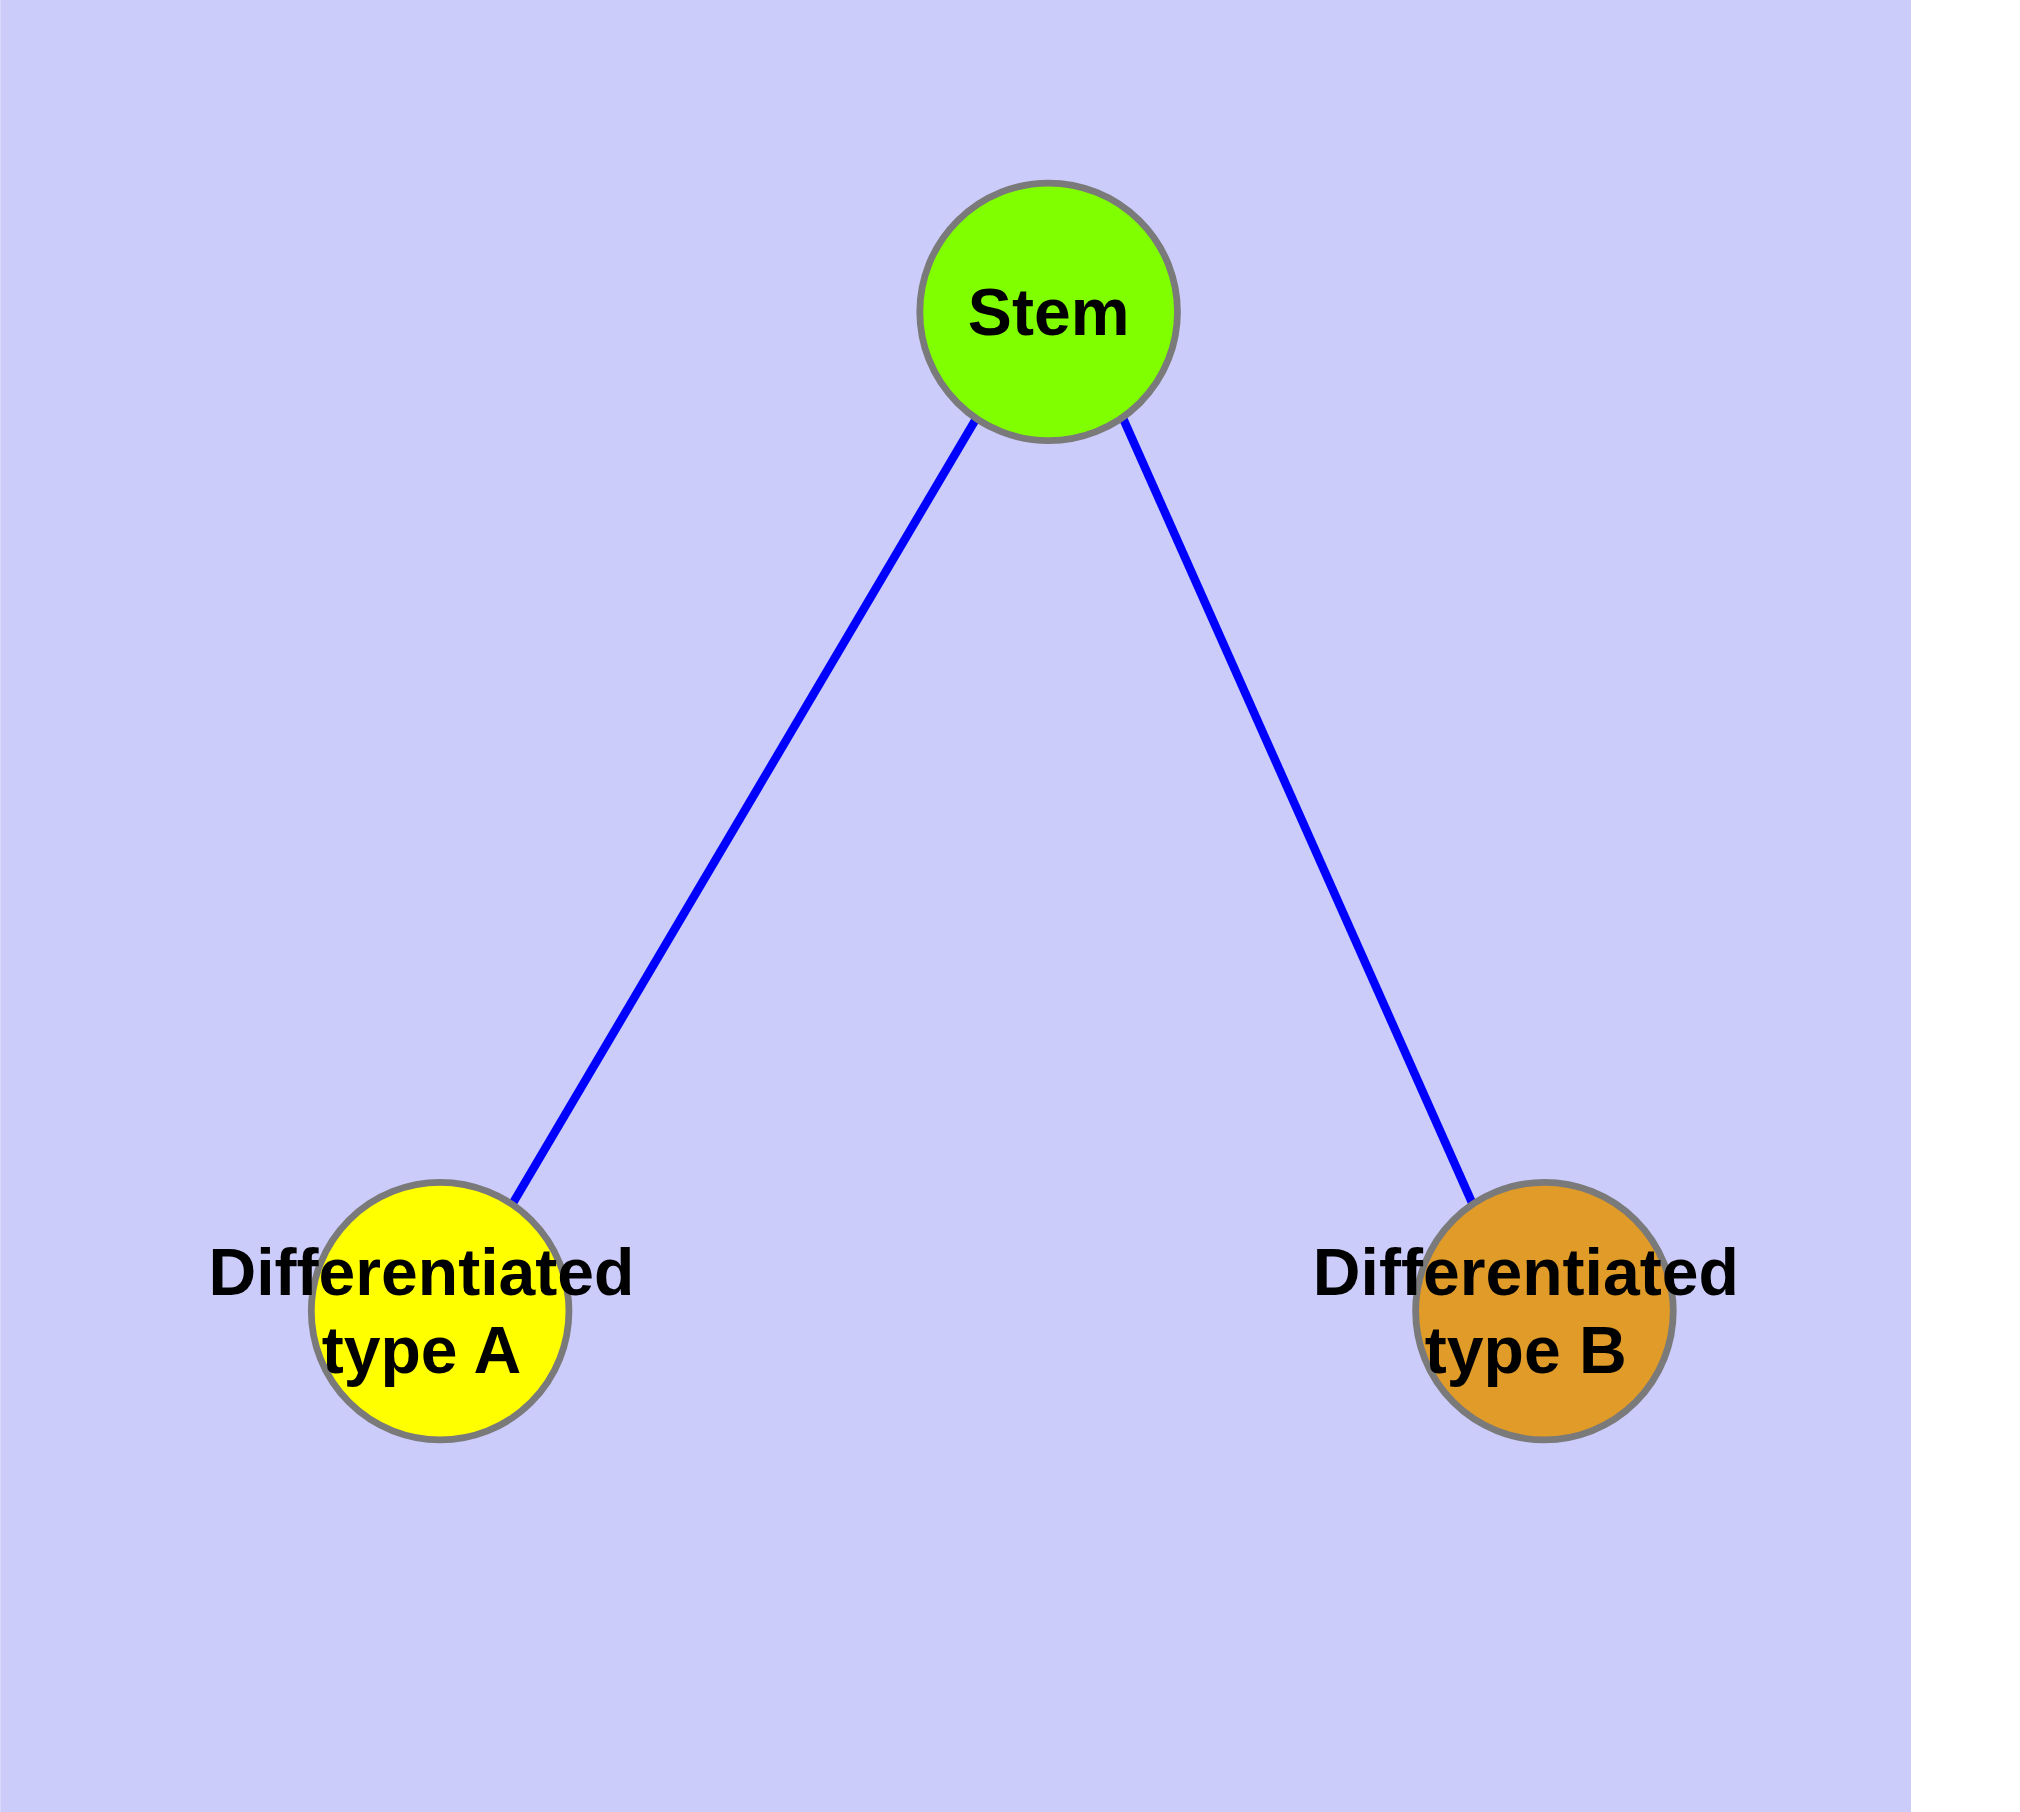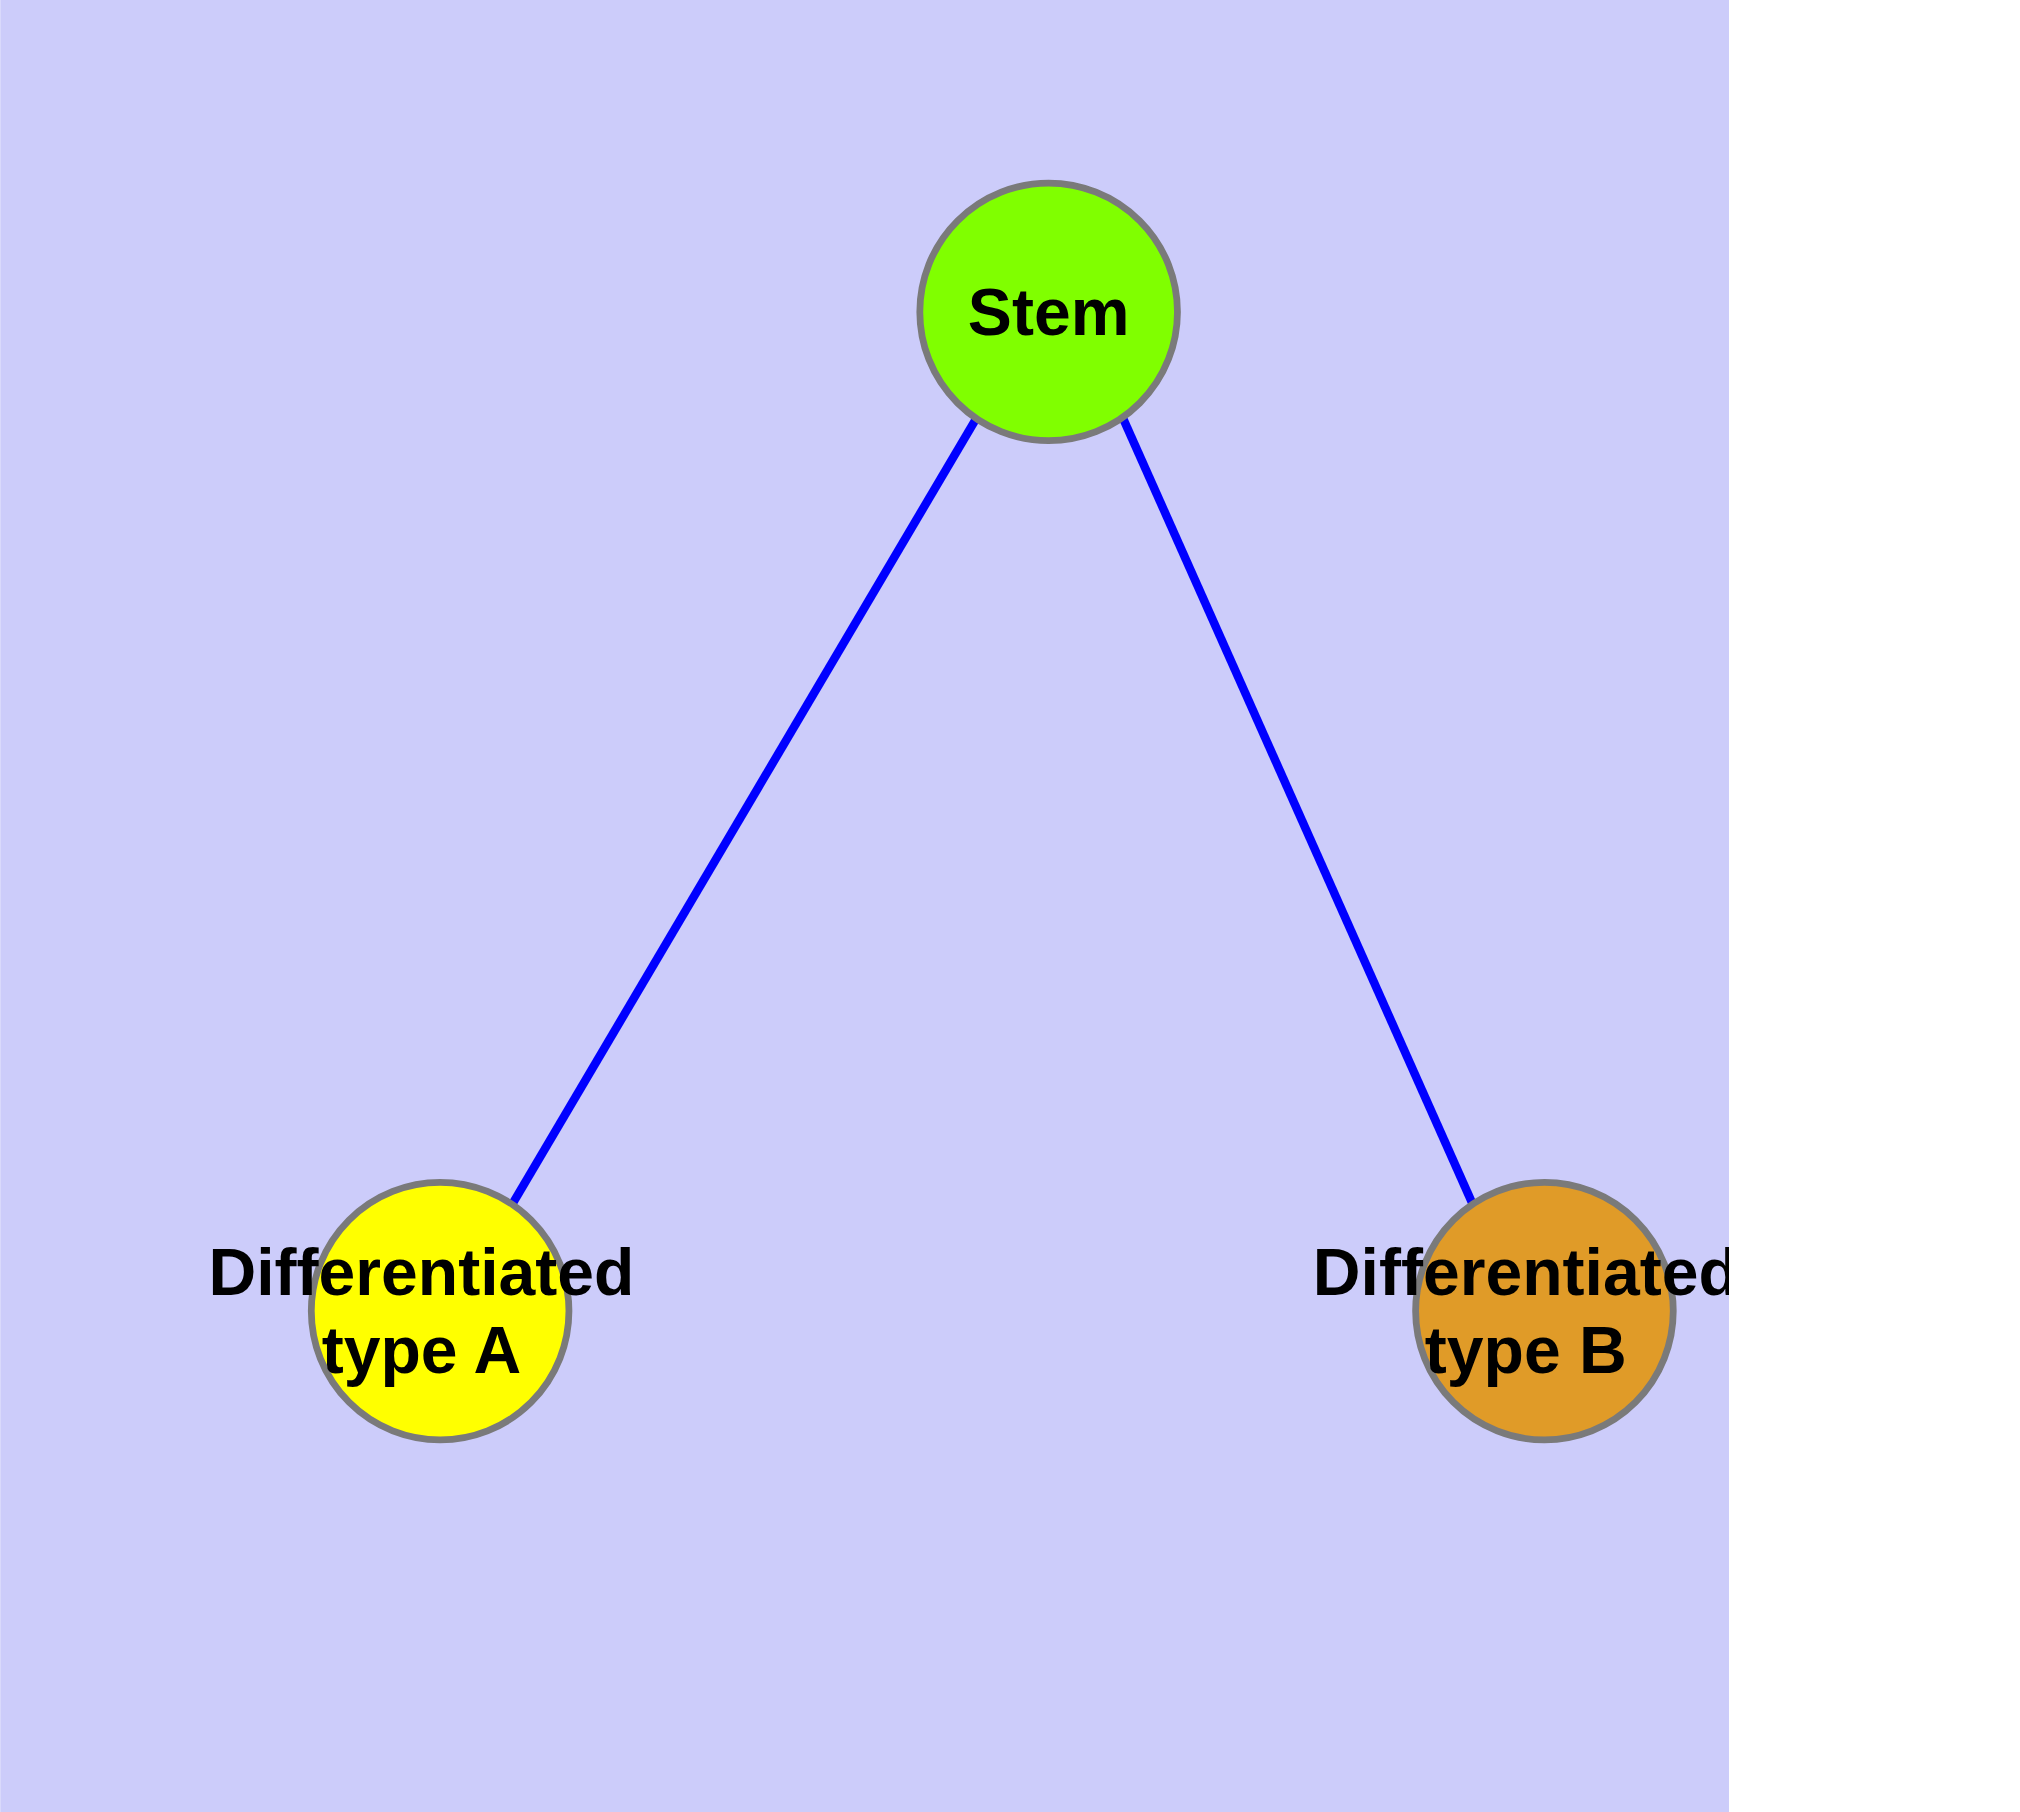--- a/index.html
+++ b/index.html
@@ -3,21 +3,21 @@
 <meta charset="utf-8">
 <title>Cell Differentiation Graph</title>
 <style>
   html, body {
     margin: 0;
     padding: 0;
     background: #ffffff;
   }
   #stage {
     position: relative;
-    width: 1729px;
+    width: 1911px;
     height: 1812px;
     overflow: hidden;
     font-family: "Liberation Sans", sans-serif;
     text-decoration: underline;
   }
   #graph-canvas {
     position: absolute;
     top: 0;
     left: 0;
     width: 2021px;

